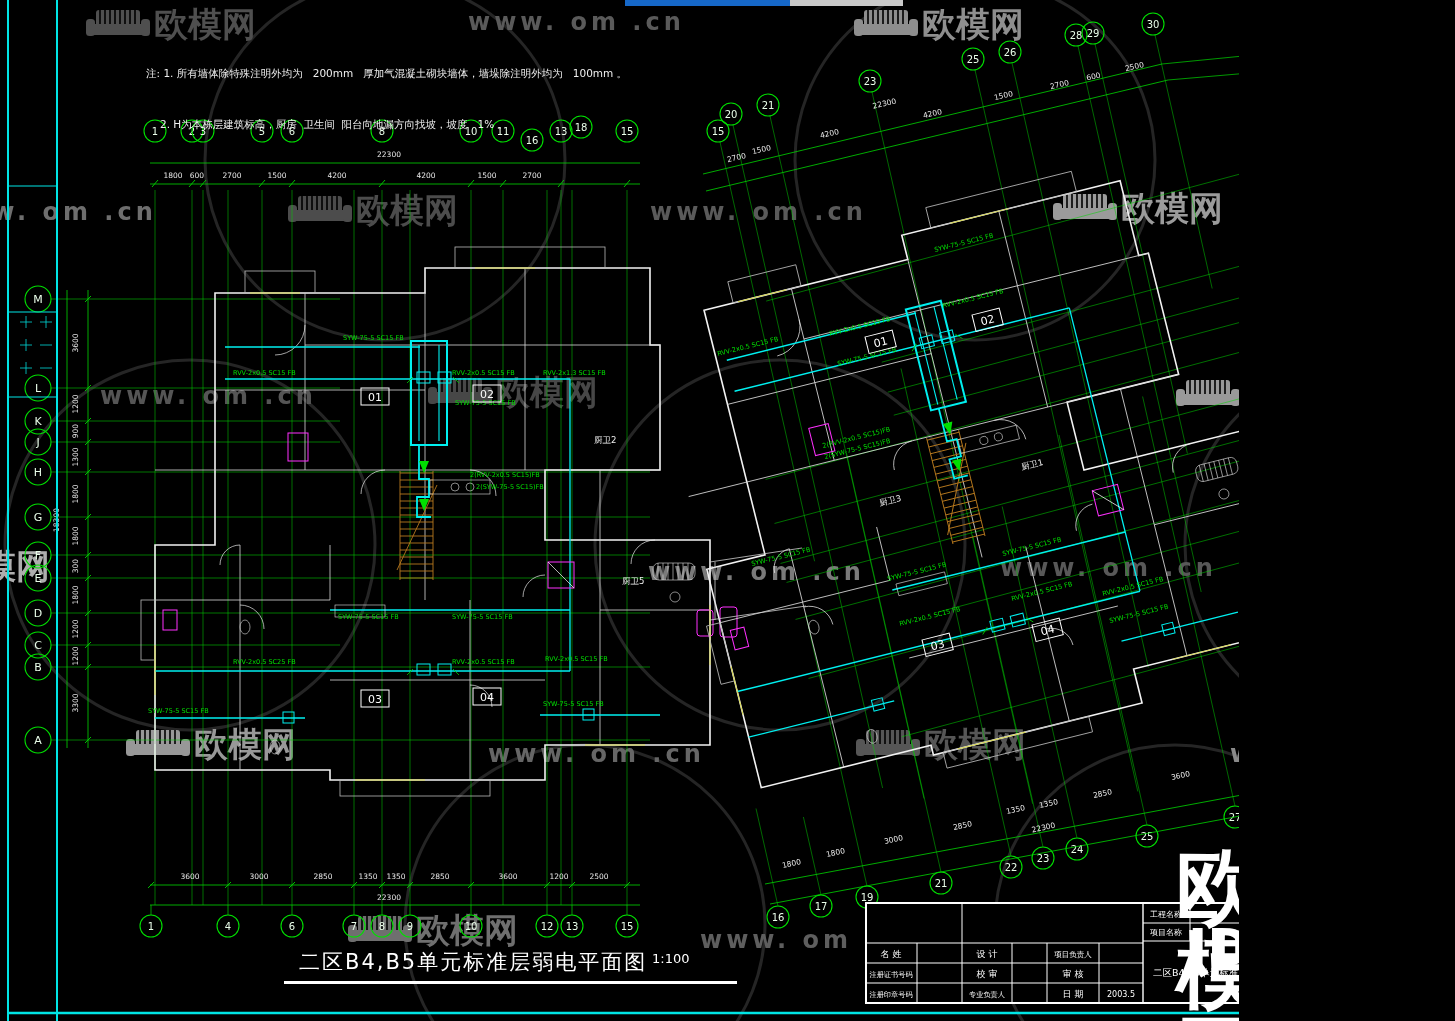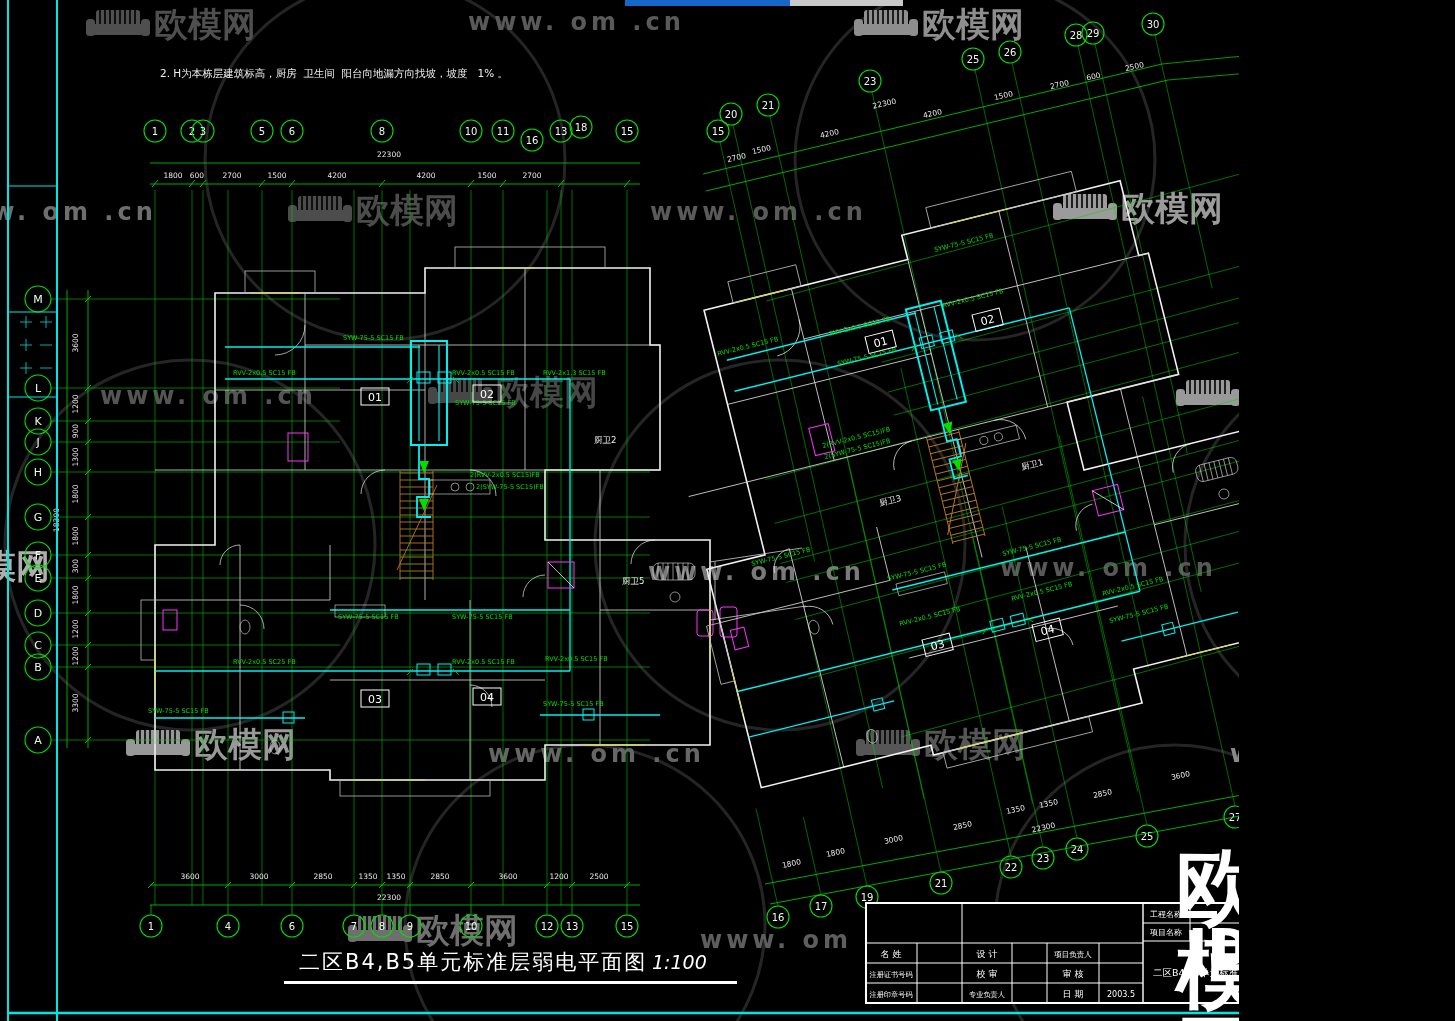--- a/index.html
+++ b/index.html
@@ -3,21 +3,21 @@
 <meta charset="utf-8">
 <style>
   html,body{margin:0;padding:0;background:#000;}
   #screen{position:relative;width:1239px;height:1021px;background:#000;overflow:hidden;
           font-family:"DejaVu Sans",sans-serif;}
   #cad{position:absolute;left:0;top:0;}
   .topbar{position:absolute;top:0;height:6px;}
   #notes{position:absolute;left:146px;top:31px;color:#efefef;font-size:10.5px;line-height:17px;white-space:pre;}
   #notes .l2{padding-left:14px;}
   #main-title{position:absolute;left:299px;top:948px;color:#fff;font-size:21px;letter-spacing:2px;}
-  #main-scale{position:absolute;left:652px;top:951px;color:#fff;font-size:19px;font-style:italic;}
+  #main-scale{position:absolute;left:652px;top:951px;color:#fff;font-size:13px;}
   #title-underline{position:absolute;left:284px;top:981px;width:453px;height:3px;background:#fff;}
   #wm-big-brand{position:absolute;left:1176px;top:845px;color:#fff;font-size:84px;font-weight:800;line-height:1;letter-spacing:0px;}
   #wm-big-id{position:absolute;left:1188px;top:922px;color:#fff;font-size:52px;font-weight:800;line-height:1;}
 </style>
 </head>
 <body>
 
 <div id="screen">
   <svg id="cad" width="1455" height="1021" viewBox="0 0 1455 1021">
     <defs>
@@ -615,20 +615,21 @@
         <path d="M1429,0 V1021" stroke="#00e5e5" stroke-width="2.5" fill="none"></path>
         <path d="M1452,0 V1021" stroke="#3c3c3c" stroke-width="1.5" fill="none"></path>
         <path d="M8,1013 H1429" stroke="#00e5e5" stroke-width="2.5" fill="none"></path>
       </g>
   </svg>
 
   <div class="topbar" style="left:625px;width:165px;background:#1668c8;"></div>
   <div class="topbar" style="left:790px;width:113px;background:#c9c9c9;"></div>
 
   <div id="notes">
+    <div class="l1">注: 1. 所有墙体除特殊注明外均为   200mm   厚加气混凝土砌块墙体，墙垛除注明外均为   100mm 。</div>
     <div class="l2">2. H为本栋层建筑标高，厨房  卫生间  阳台向地漏方向找坡，坡度   1% 。</div>
   </div>
 
   <div id="main-title">二区B4,B5单元标准层弱电平面图</div>
   <div id="main-scale">1:100</div>
   <div id="title-underline"></div>
 
   <div id="wm-big-brand">欧模网</div>
   <div id="wm-big-id">ID:2350340</div>
 </div>

